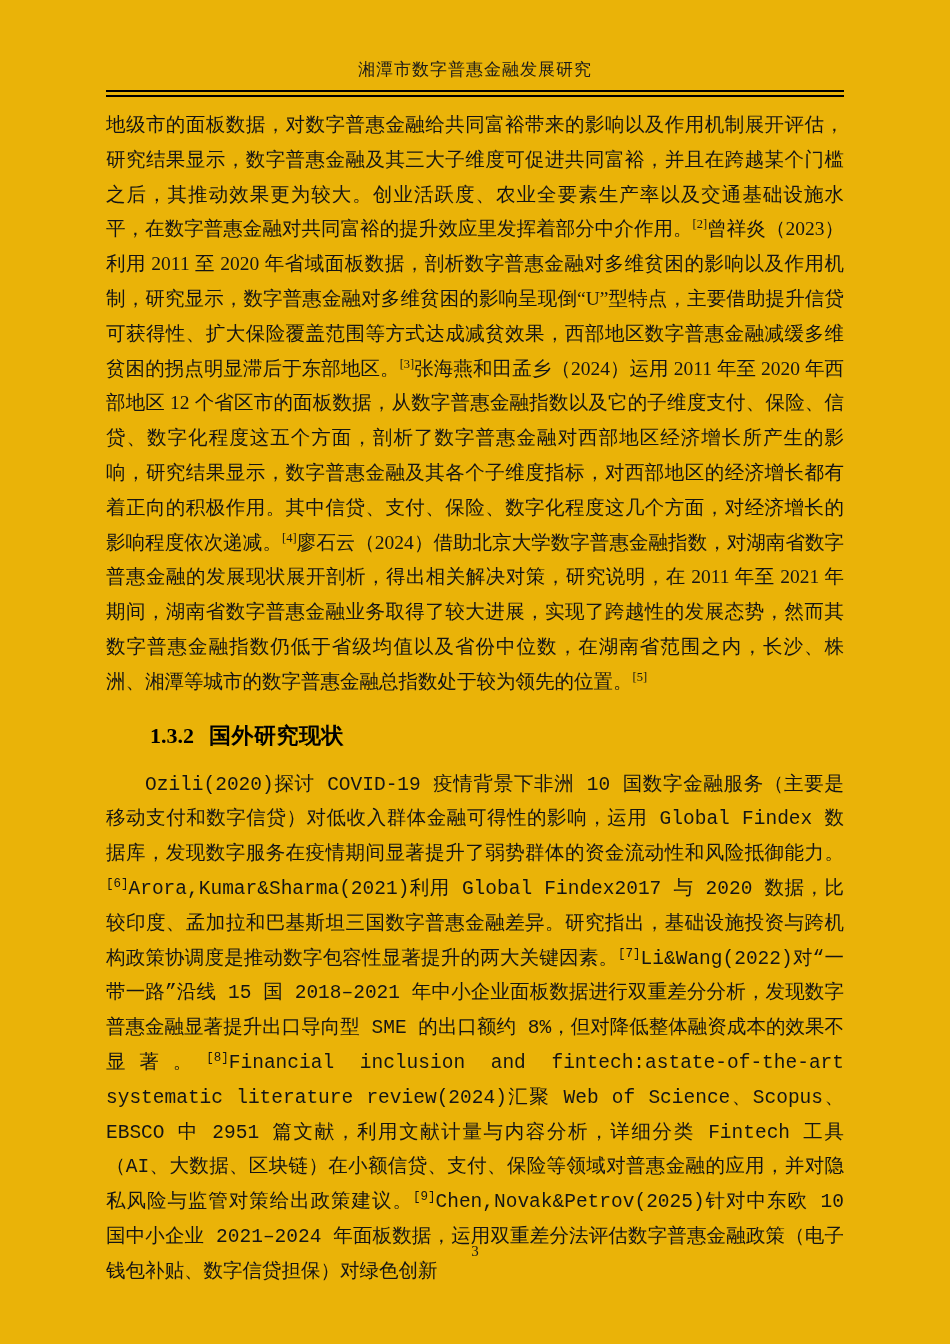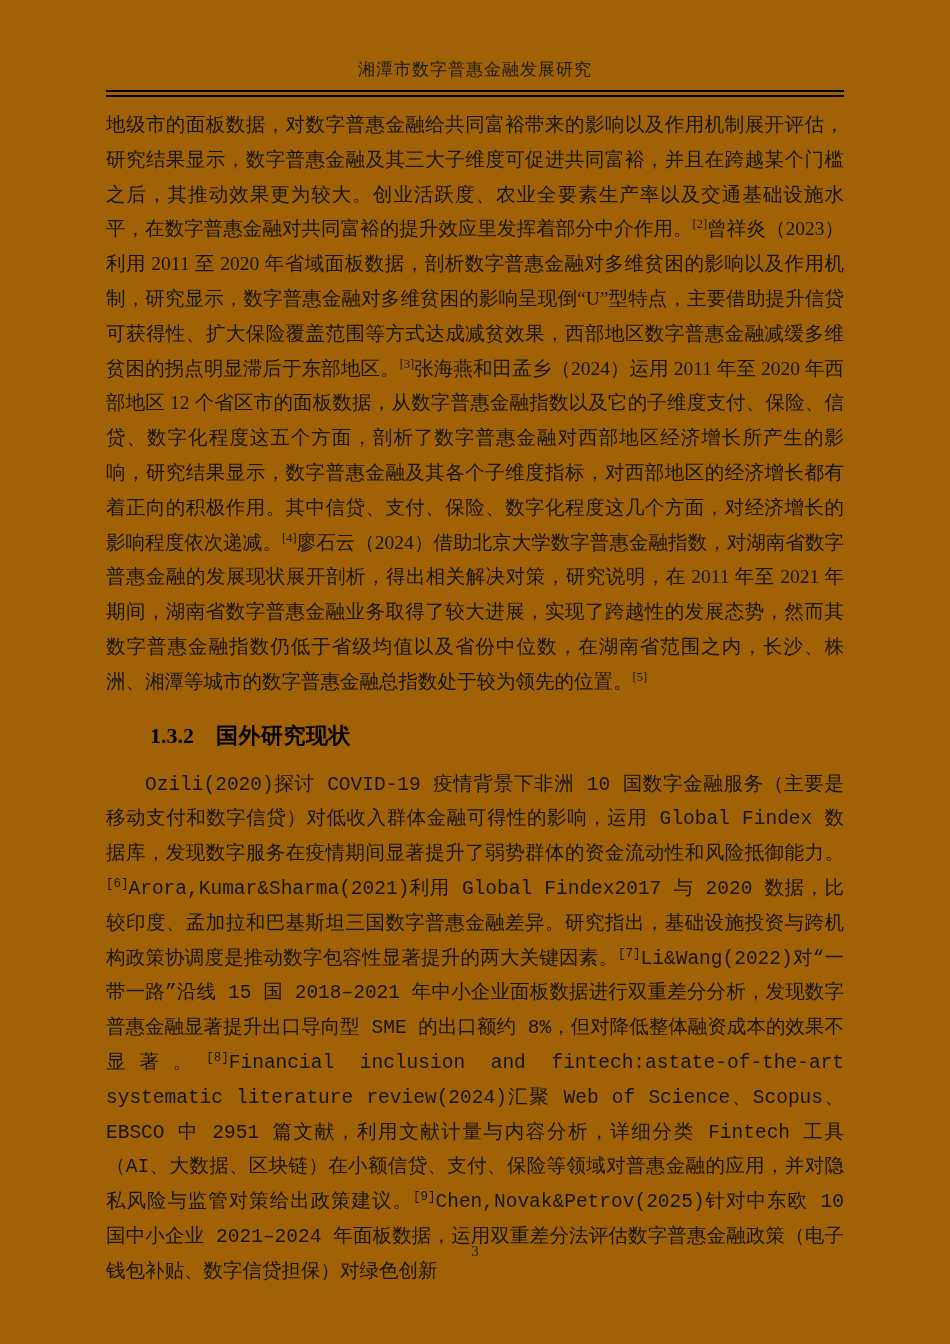--- a/index.html
+++ b/index.html
@@ -4,21 +4,21 @@
 <style>
   html, body {
     margin: 0;
     padding: 0;
     background: #ffffff;
   }
   .page {
     position: relative;
     width: 950px;
     height: 1344px;
-    background: #a16207;
+    background: #eab308;
     overflow: hidden;
     font-family: "Liberation Serif", "DejaVu Serif", serif;
     color: #141414;
   }
   .header {
     position: absolute;
     top: 58px;
     left: 106px;
     width: 738px;
   }
@@ -62,26 +62,25 @@
     font-family: Liberation Mono, monospace;
   }
   .heading {
     margin: 21px 0 17px 44px;
     font-size: 22px;
     font-weight: bold;
     color: #000;
   }
   .heading-number {
     font-family: "Liberation Serif", "DejaVu Serif", serif;
-    margin-right: 6px;
+    margin-right: 15px;
   }
   .heading-title {
     font-family: "Liberation Sans", "DejaVu Sans", sans-serif;
     letter-spacing: 0.5px;
-    margin-left: 16px;
   }
   .footer {
     position: absolute;
     top: 1243px;
     left: 0;
     width: 100%;
     text-align: center;
     font-size: 15px;
     color: #1a1a1a;
   }

